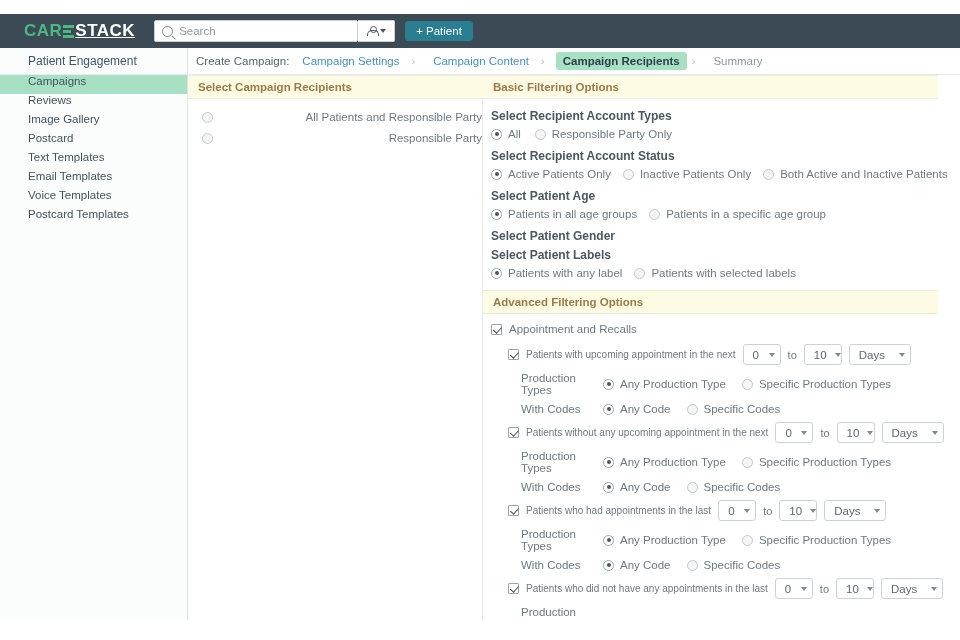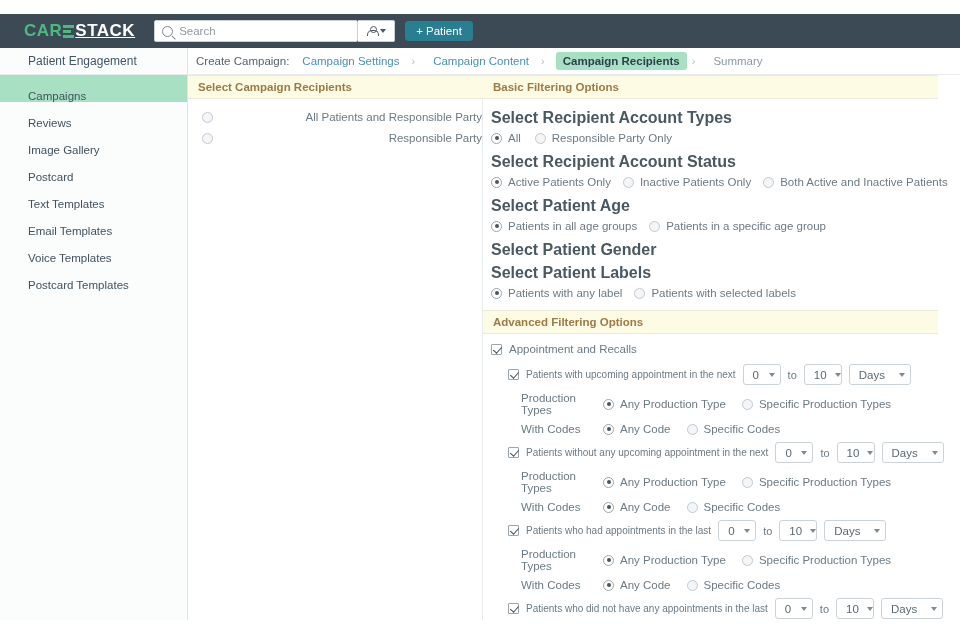--- a/index.html
+++ b/index.html
@@ -84,21 +84,21 @@
     position: absolute; left: 0; top: 48px;
     width: 188px; height: 572px;
     background: #fbfcfc; border-right: 1px solid #dfe4e7;
   }
   .side-title {
     height: 27px; display: flex; align-items: center;
     padding-left: 28px; font-size: 12px; color: #3f5668;
     border-bottom: 1px solid #e7ebee;
   }
   .side-item {
-    height: 27px; display: flex; align-items: flex-end;
+    height: 19px; display: flex; align-items: flex-start;
     padding-left: 28px; font-size: 11.5px; color: #41525e;
   }
   .side-item.active { background: #a8e0c4; }
 
   
   .crumbbar {
     position: absolute; left: 188px; top: 48px;
     width: 772px; height: 27px;
     background: #fff; border-bottom: 1px solid #e7ebee;
     display: flex; align-items: center; padding-left: 8px;
@@ -148,21 +148,21 @@
   }
   .chk.on::after {
     content: ""; position: absolute; left: 3px; top: 0px;
     width: 3.5px; height: 7px; border: solid #3c4750;
     border-width: 0 1.8px 1.8px 0; transform: rotate(42deg);
   }
 
   .opt { display: flex; align-items: center; gap: 6px; justify-content: space-between; }
   .opt .lbl { font-size: 11.5px; color: #6c7a84; }
   .grp-title {
-    font-size: 16px; font-weight: bold; color: #4a5862;
+    font-size: 12px; font-weight: bold; color: #4a5862;
     margin: 0 0 5px 0;
   }
 
   .recip-body { padding: 12px 0 0 14px; display: flex; flex-direction: column; gap: 9px; }
 
   .basic-body { padding: 10px 0 9px 8px; }
   .row-opts { display: flex; align-items: center; gap: 14px; margin-bottom: 9px; }
   .row-opts.wide { gap: 12px; }
 
   

